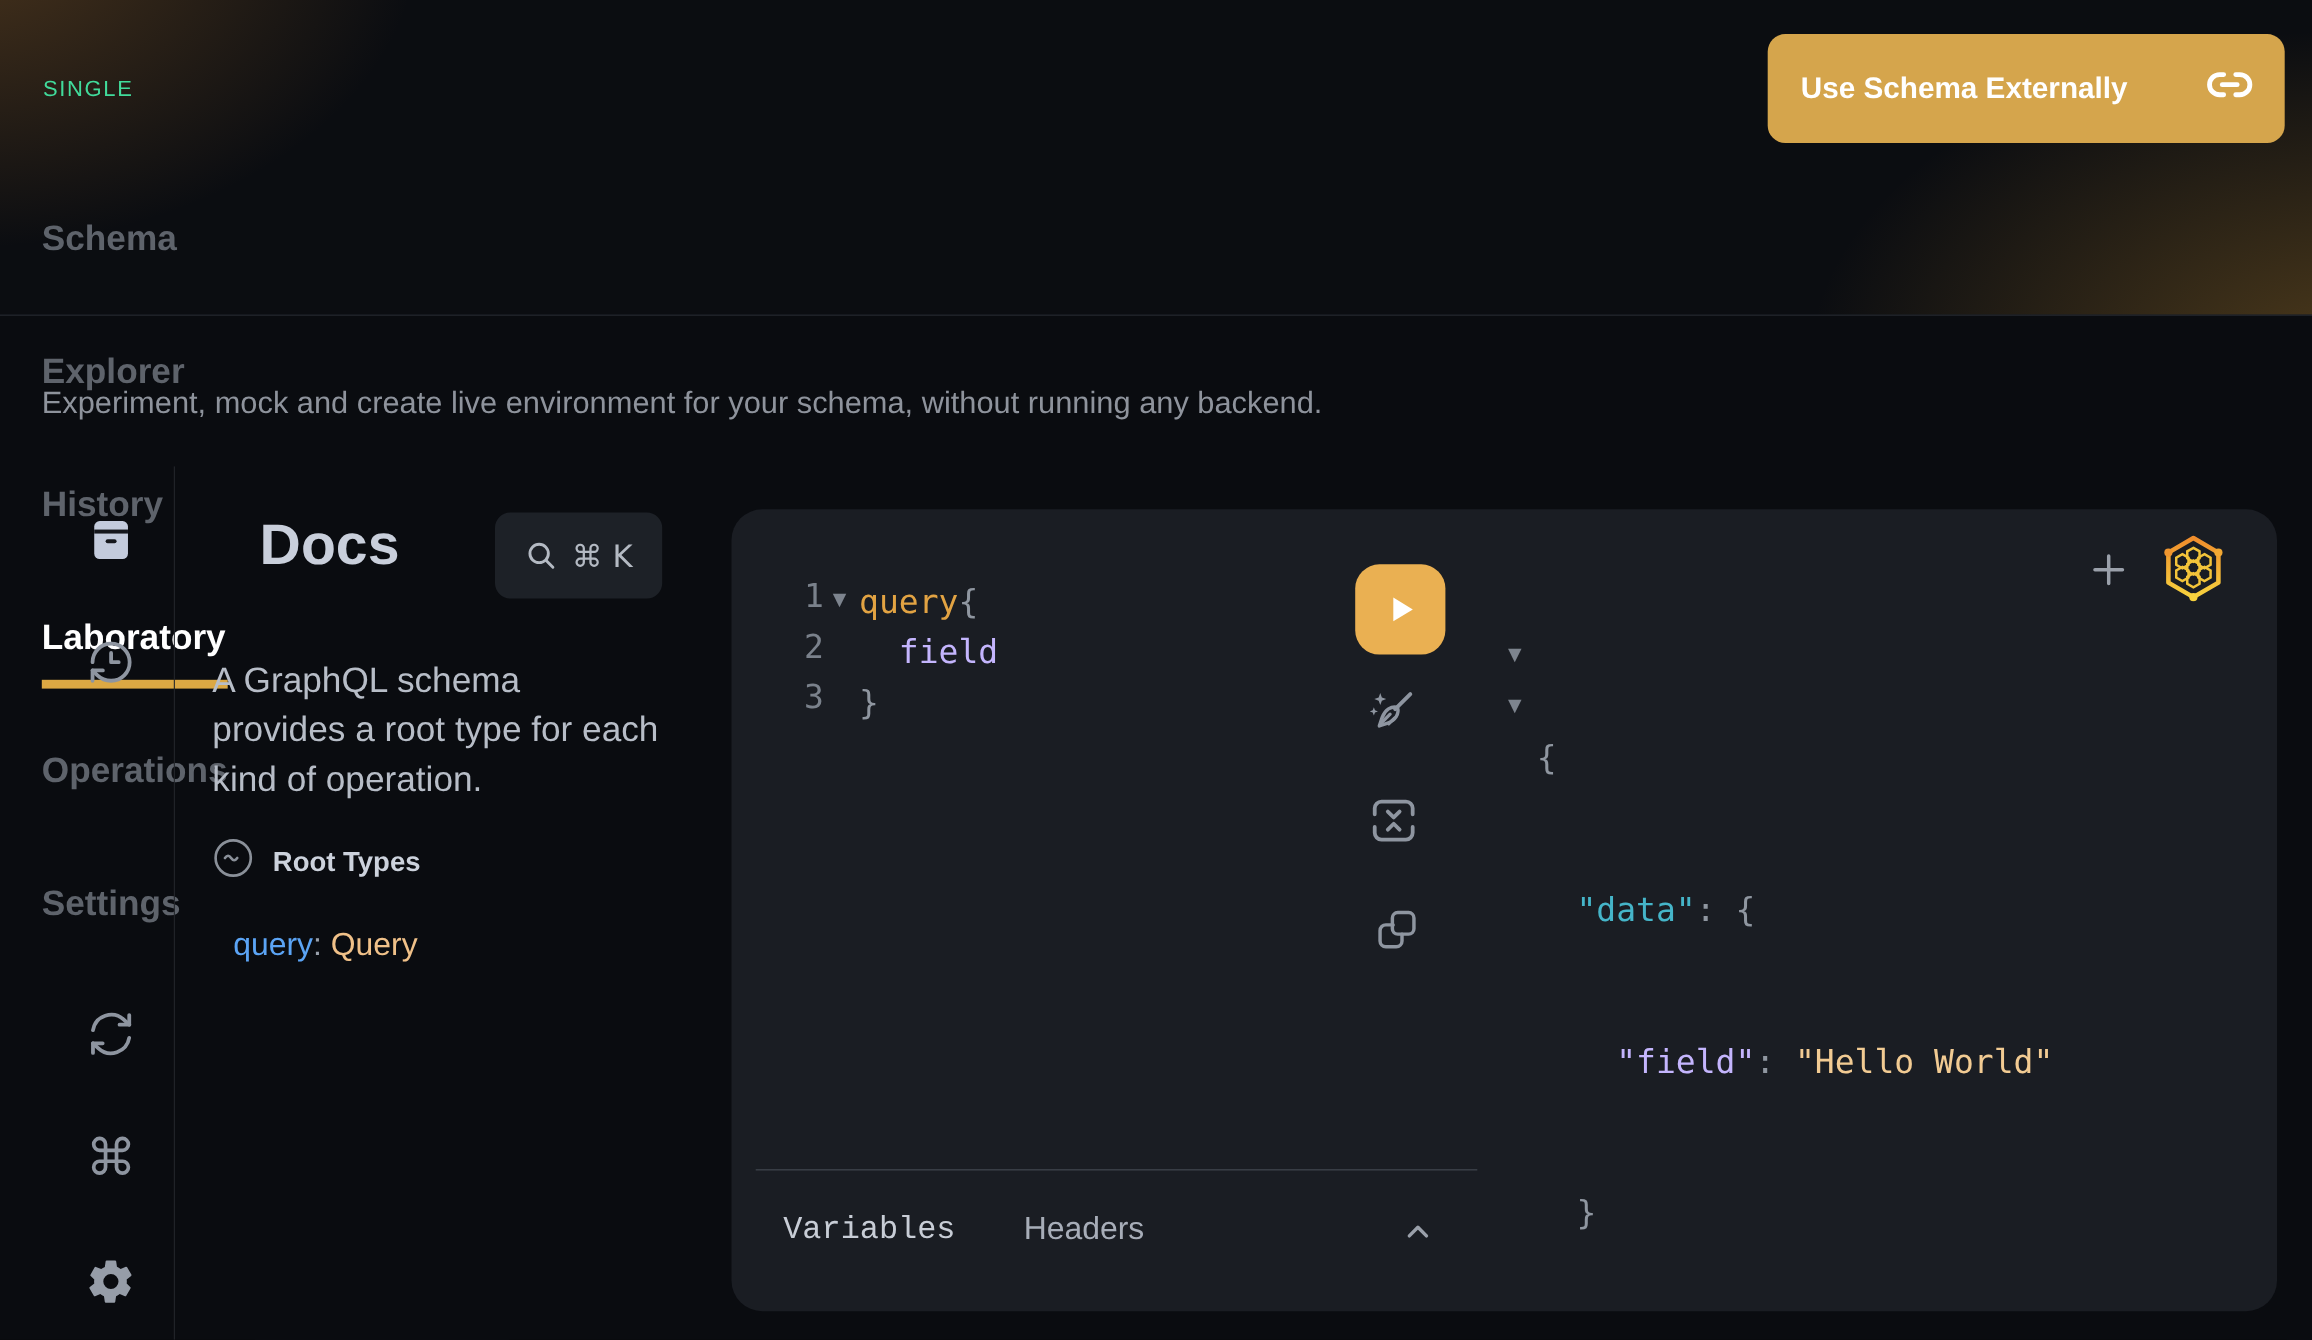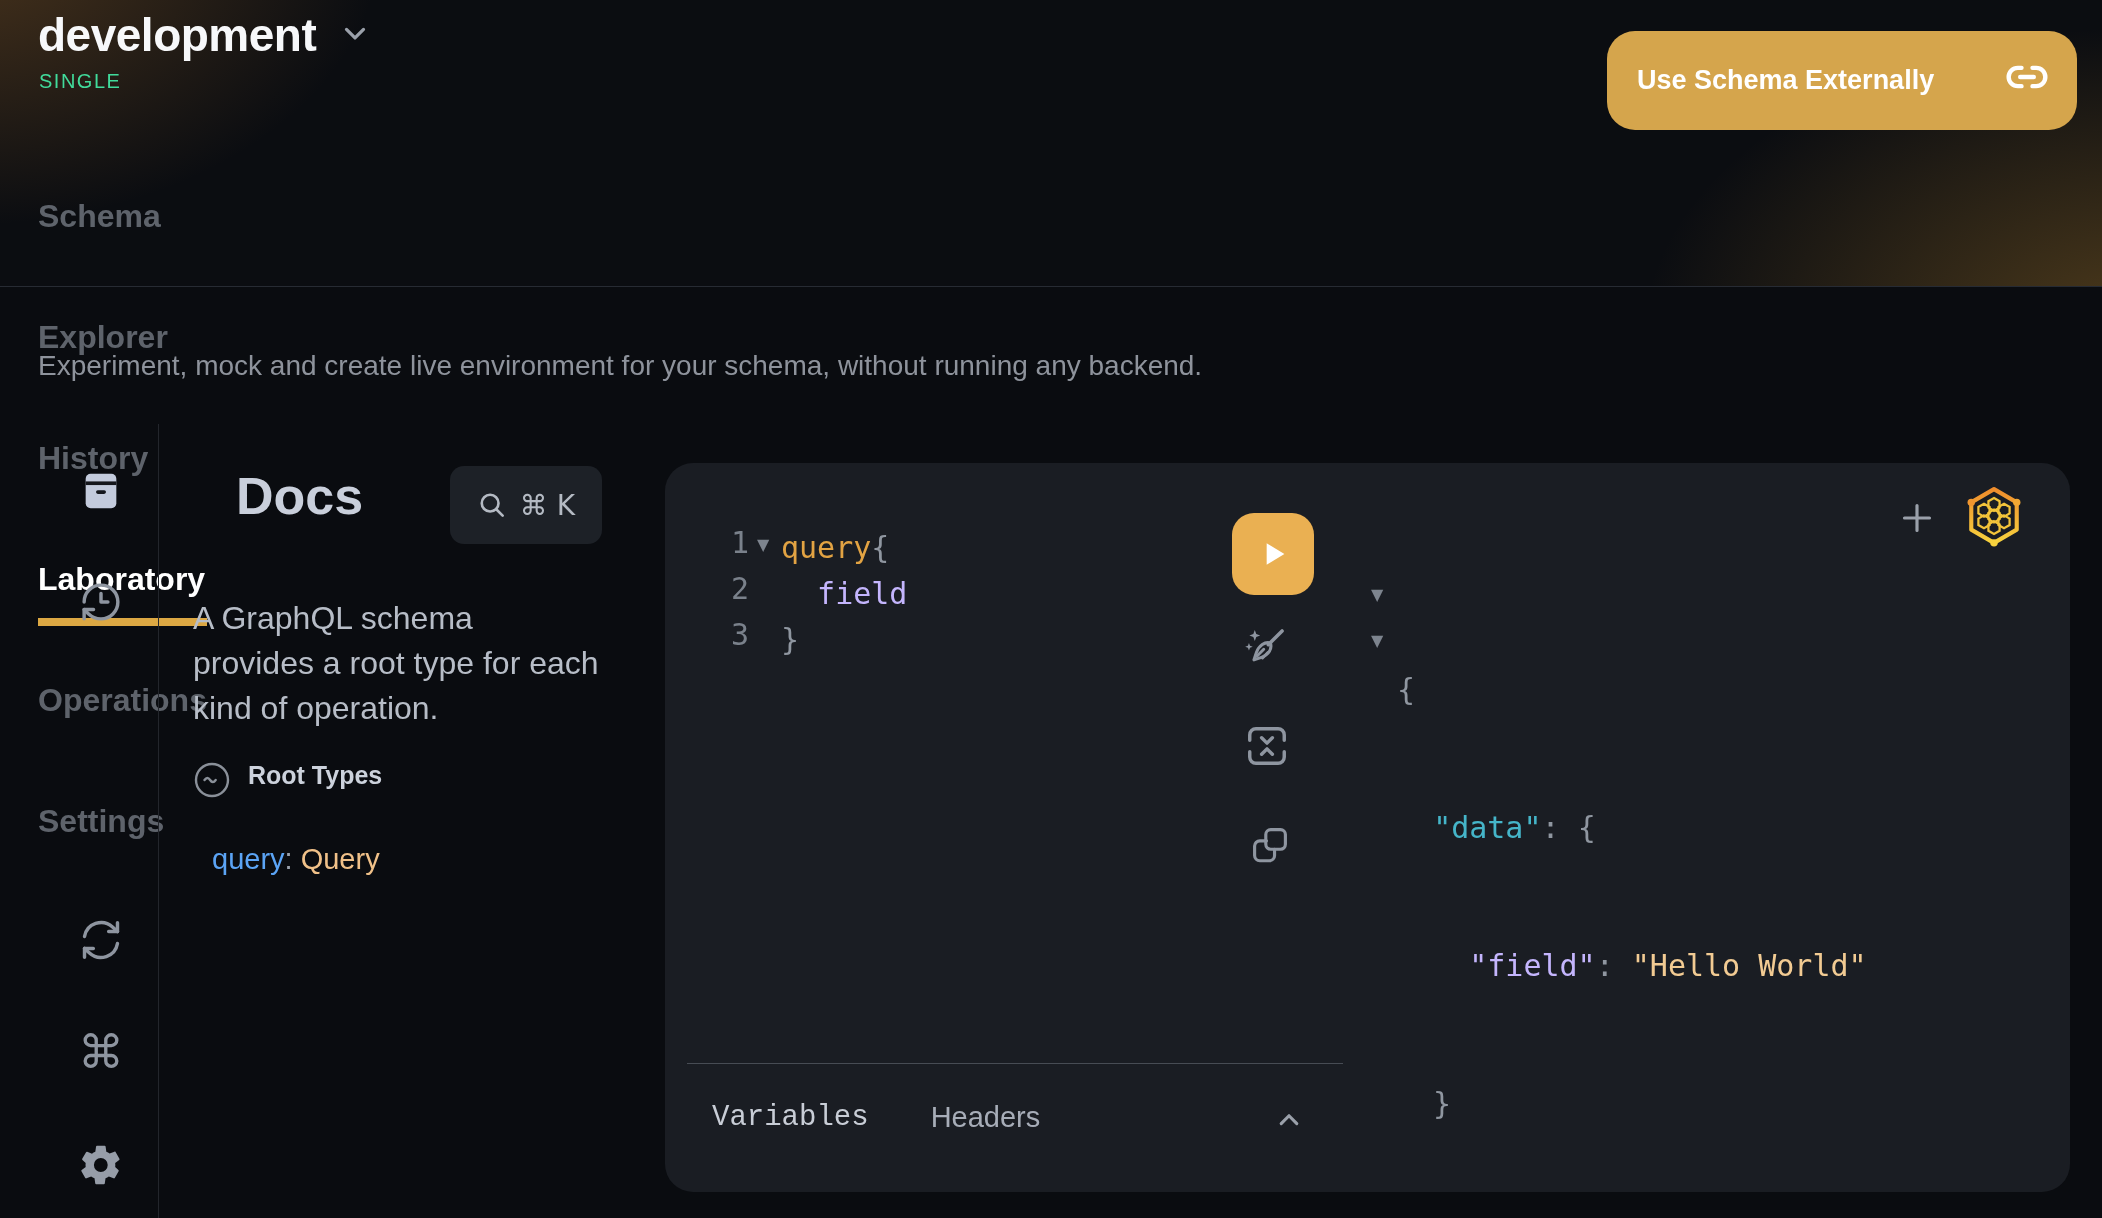--- a/index.html
+++ b/index.html
@@ -19,21 +19,21 @@
       radial-gradient(620px 420px at -40px -60px, rgba(126,85,38,.55), rgba(126,85,38,0) 68%),
       radial-gradient(760px 470px at 102% 118%, rgba(173,124,42,.42), rgba(173,124,42,0) 66%),
       #0b0d11;
     border-bottom:1px solid #272b33;
   }
   #project-selector { position:absolute; left:38px; top:8px; display:flex; align-items:center; gap:22px; cursor:pointer; }
   #project-title { font-size:46px; font-weight:700; color:#f7f8fa; letter-spacing:-0.5px; }
   #env-badge { position:absolute; left:39px; top:70px; font-size:20px; font-weight:400; letter-spacing:1.5px; color:#41db9b; }
   #use-schema-btn {
     position:absolute; left:1607px; top:31px; width:470px; height:99px;
-    background:#d5a54c; border:none; border-radius:28px; cursor:pointer;
+    background:#d5a54c; border:none; border-radius:16px; cursor:pointer;
     display:flex; align-items:center; justify-content:space-between;
     padding:0 28px 0 30px;
   }
   #use-schema-btn span { font-family:"Liberation Sans",sans-serif; font-size:27px; font-weight:700; color:#ffffff; }
   #tab-bar { position:absolute; left:38px; top:198px; display:flex; gap:56px;flex-direction:column; }
   .tab { font-size:32px; font-weight:700; color:#5e636b; padding-bottom:28px; position:relative; cursor:pointer; }
   .tab.active { color:#ffffff; }
   .tab.active::after { content:""; position:absolute; left:0; right:0; bottom:0; height:8px; background:#dca843; }
 
   #subtitle { position:absolute; left:38px; top:350px; font-size:28px; color:#8e939c; }
@@ -46,21 +46,21 @@
 
   
   #docs-title { position:absolute; left:193px; top:466px; font-size:52px; font-weight:700; color:#c9cfdb;margin-left:43px; }
   #docs-search {
     position:absolute; left:450px; top:466px; width:152px; height:78px;
     background:#1d2127; border:none; border-radius:14px; cursor:pointer;
     display:flex; align-items:center; justify-content:center; gap:13px;
   }
   #docs-search span { font-family:"DejaVu Sans","Liberation Sans",sans-serif; font-size:28px; color:#b4bac3; }
   #docs-desc { position:absolute; left:193px; top:596px; width:408px; font-size:32px; line-height:45px; color:#b7bdc7; }
-  #root-types-row { position:absolute; left:193px; top:761px; display:flex; align-items:flex-start; gap:17px; }
+  #root-types-row { position:absolute; left:193px; top:761px; display:flex; align-items:flex-end; gap:17px; }
   #root-types-label { font-size:25px; font-weight:600; color:#ccd2dc; }
   #root-query-row { position:absolute; left:212px; top:843px; font-size:29px; cursor:pointer; }
   .tok-blue { color:#5ba4f5; }
   .tok-sep { color:#9aa1ac; }
   .tok-tan { color:#f0c189; }
 
   
   #lab-panel {
     position:absolute; left:665px; top:463px; width:1405px; height:729px;
     background:#1a1d23; border-radius:28px;
@@ -89,28 +89,20 @@
 
   #add-tab-btn { position:absolute; left:1226px; top:29px; width:52px; height:52px; background:none; border:none; cursor:pointer; display:flex; align-items:center; justify-content:center; }
   #hive-logo { position:absolute; left:1300px; top:22px; width:58px; height:62px; cursor:pointer; }
 </style>
 </head>
 <body>
 
 <div id="app">
 
   <header id="header">
-    <div id="project-selector">
-      <h1 id="project-title">development</h1>
-      <span>
-        <svg width="34" height="34" viewBox="0 0 24 24" fill="none" stroke="#9aa0aa" stroke-width="2.3" stroke-linecap="round" stroke-linejoin="round">
-            <path d="M6 9.5l6 6 6-6"></path>
-          </svg>
-      </span>
-    </div>
     <div id="env-badge">SINGLE</div>
 
     <button id="use-schema-btn" title="Use Schema Externally">
       <span>Use Schema Externally</span>
       <span>
         <svg width="44" height="44" viewBox="0 0 24 24" fill="none" stroke="#ffffff" stroke-width="2.4" stroke-linecap="round" stroke-linejoin="round">
           <path d="M9 17H7A5 5 0 0 1 7 7h2"></path>
             <path d="M15 7h2a5 5 0 1 1 0 10h-2"></path>
             <line x1="8.3" y1="12" x2="15.7" y2="12"></line>
         </svg>

